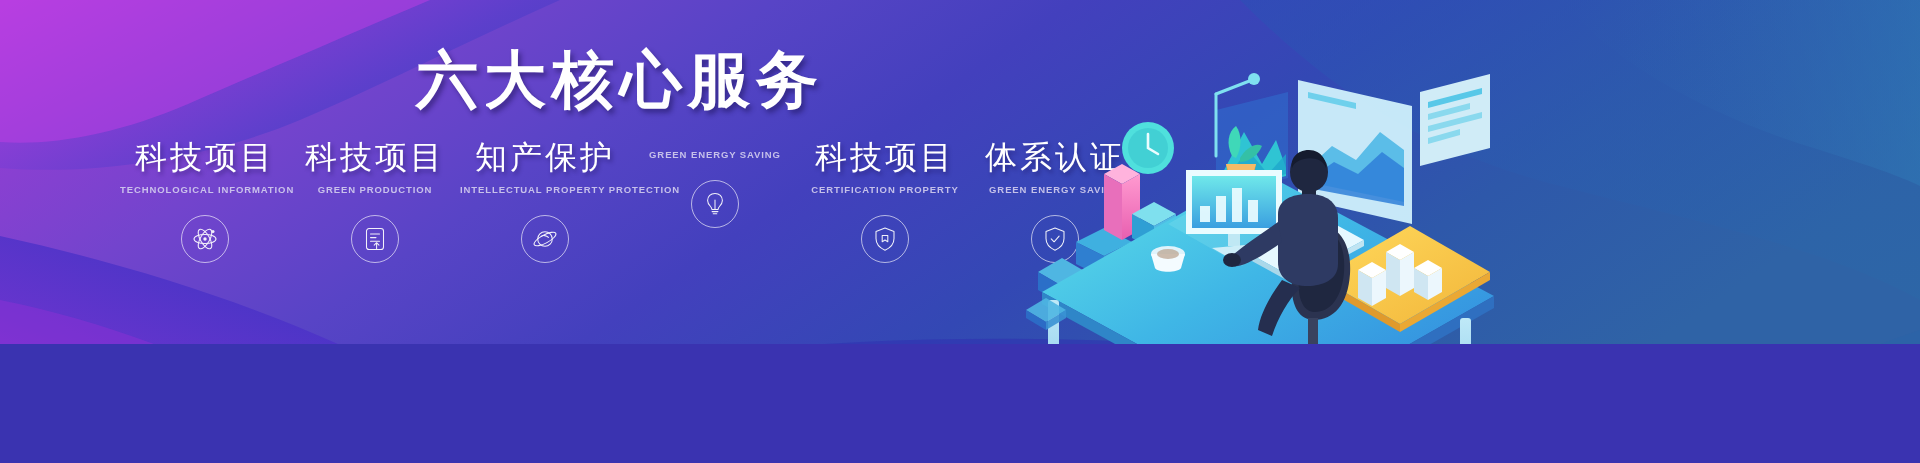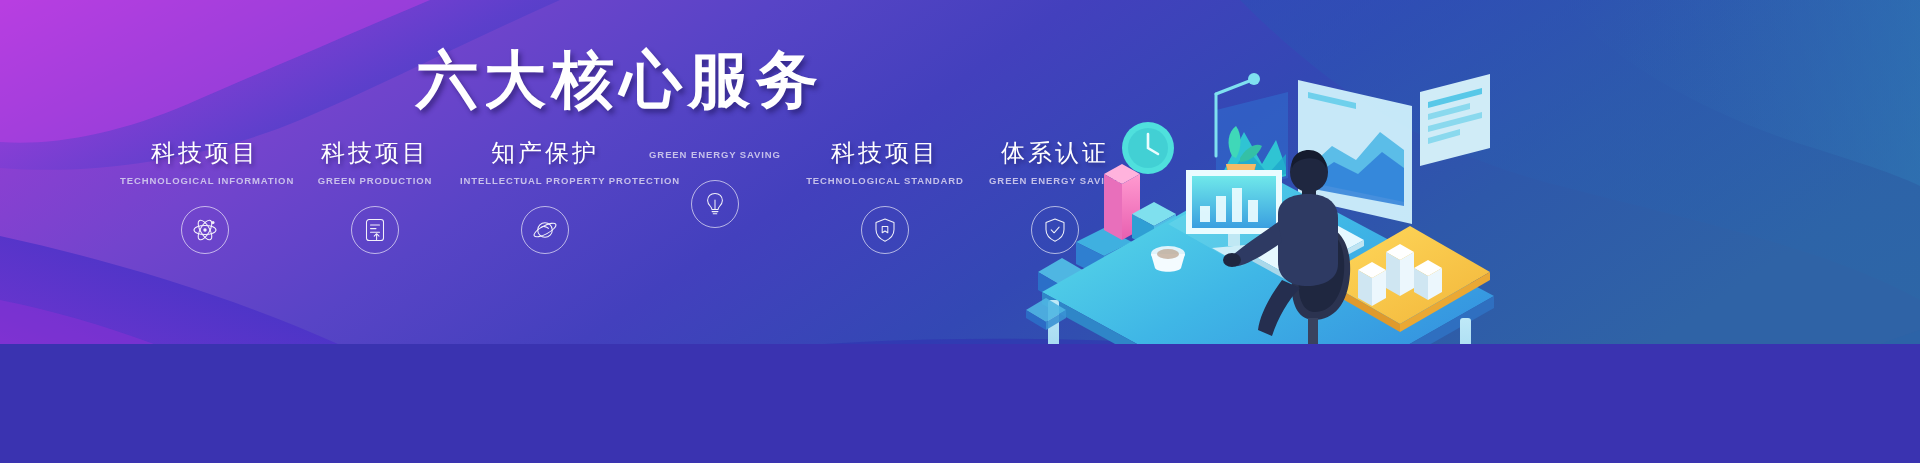--- a/index.html
+++ b/index.html
@@ -35,21 +35,21 @@
     position:absolute;
     left:120px; top:140px;
     width:1020px;
     display:flex;
     justify-content:space-between;
     align-items:flex-start;
   }
   .service { width:170px; text-align:center; }
   .svc-cn {
     font-family:Liberation Serif, serif;
-    font-size:24px;
+    font-size:32px;
     color:#ffffff;
     letter-spacing:3px;
     white-space:nowrap;
     text-shadow:2px 3px 4px rgba(20,10,70,.40);
     line-height:1.1;
   }
   .svc-en {
     margin-top:9px;
     font-size:9.5px;
     font-weight:bold;
@@ -179,21 +179,21 @@
                    C16.9 14 18.4 12.2 18.4 9.5 C18.4 5.6 15.4 2.4 11 2.4 Z" stroke-linejoin="round"></path>
           <line x1="8.1" y1="20.6" x2="13.9" y2="20.6" stroke-linecap="round"></line>
           <line x1="9.2" y1="22.8" x2="12.8" y2="22.8" stroke-linecap="round"></line>
           <line x1="11" y1="9" x2="11" y2="18.2" stroke-linecap="round"></line>
         </svg>
       </div>
     </div>
 
     <div class="service">
       <div class="svc-cn">科技项目</div>
-      <div class="svc-en">TECHNOLOGICAL STANDARD</div>
+      <div class="svc-en">CERTIFICATION PROPERTY</div>
       <div class="svc-icon">
         <svg width="24" height="26" viewBox="0 0 24 26" fill="none" stroke="#ffffff" stroke-width="1.05" opacity="0.92">
           <path d="M12 2 L21 5.6 L21 12.6 C21 18 17 22.1 12 24.2
                    C7 22.1 3 18 3 12.6 L3 5.6 Z" stroke-linejoin="round"></path>
           <path d="M9.2 9.4 L14.8 9.4 L14.8 15.8 L12 14 L9.2 15.8 Z" stroke-linejoin="round"></path>
         </svg>
       </div>
     </div>
 
     <div class="service">

